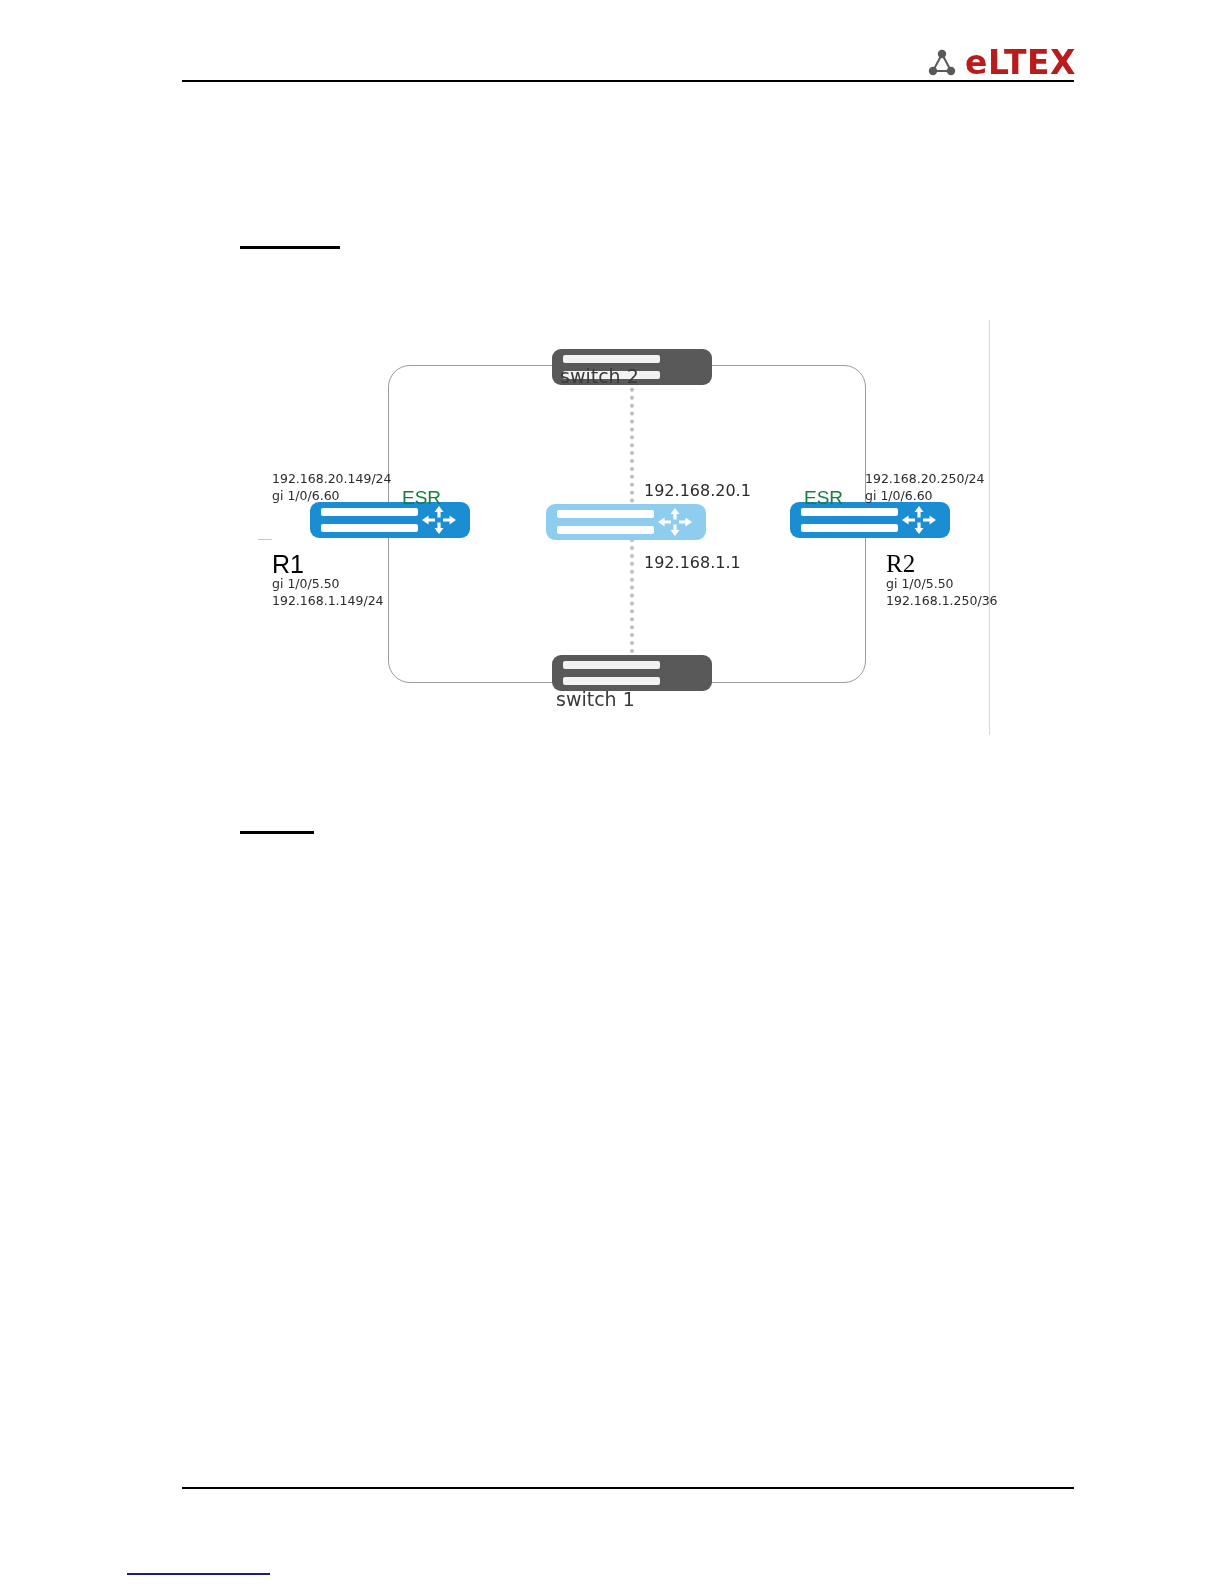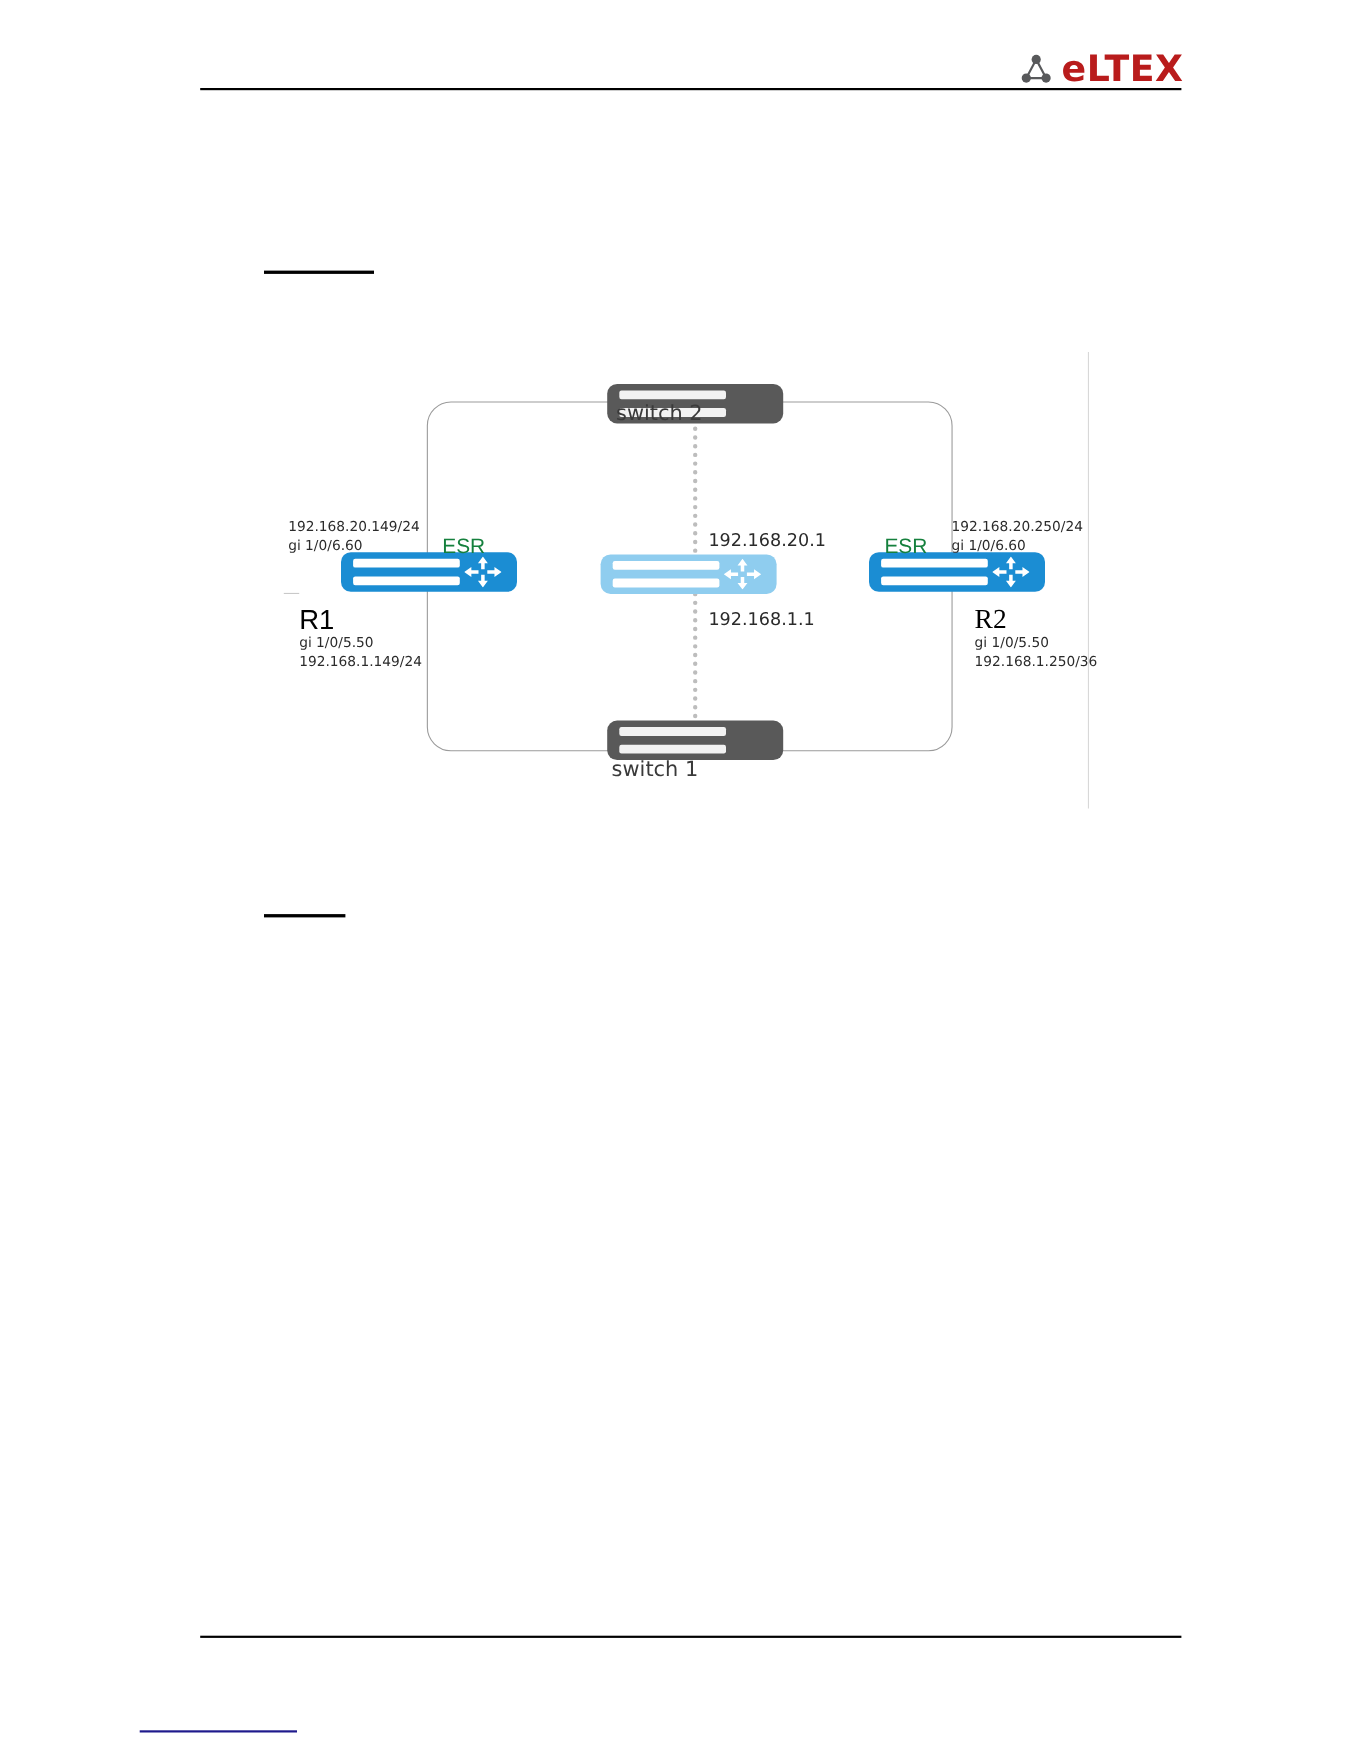--- a/index.html
+++ b/index.html
@@ -183,21 +183,21 @@
     font-family: "DejaVu Sans", sans-serif;
     font-size: 19px;
     color: #3a3a3a;
   }
   .lbl-ip-mid {
     font-family: "DejaVu Sans", sans-serif;
     font-size: 16px;
     color: #2b2b2b;
   }
 
-  #label-r1-top    { left: 12px;  top: 155px; }
+  #label-r1-top    { left: 22px;  top: 155px; }
   #label-r1-esr    { left: 152px; top: 172px; }
   #label-r1-name   { left: 22px;  top: 235px; }
   #label-r1-bottom { left: 22px;  top: 260px; }
 
   #label-r2-top    { left: 615px; top: 155px; }
   #label-r2-esr    { left: 554px; top: 172px; }
   #label-r2-name   { left: 636px; top: 235px; font-family: Liberation Serif, serif; }
   #label-r2-bottom { left: 636px; top: 260px; }
 
   #label-center-top    { left: 394px; top: 166px; }

